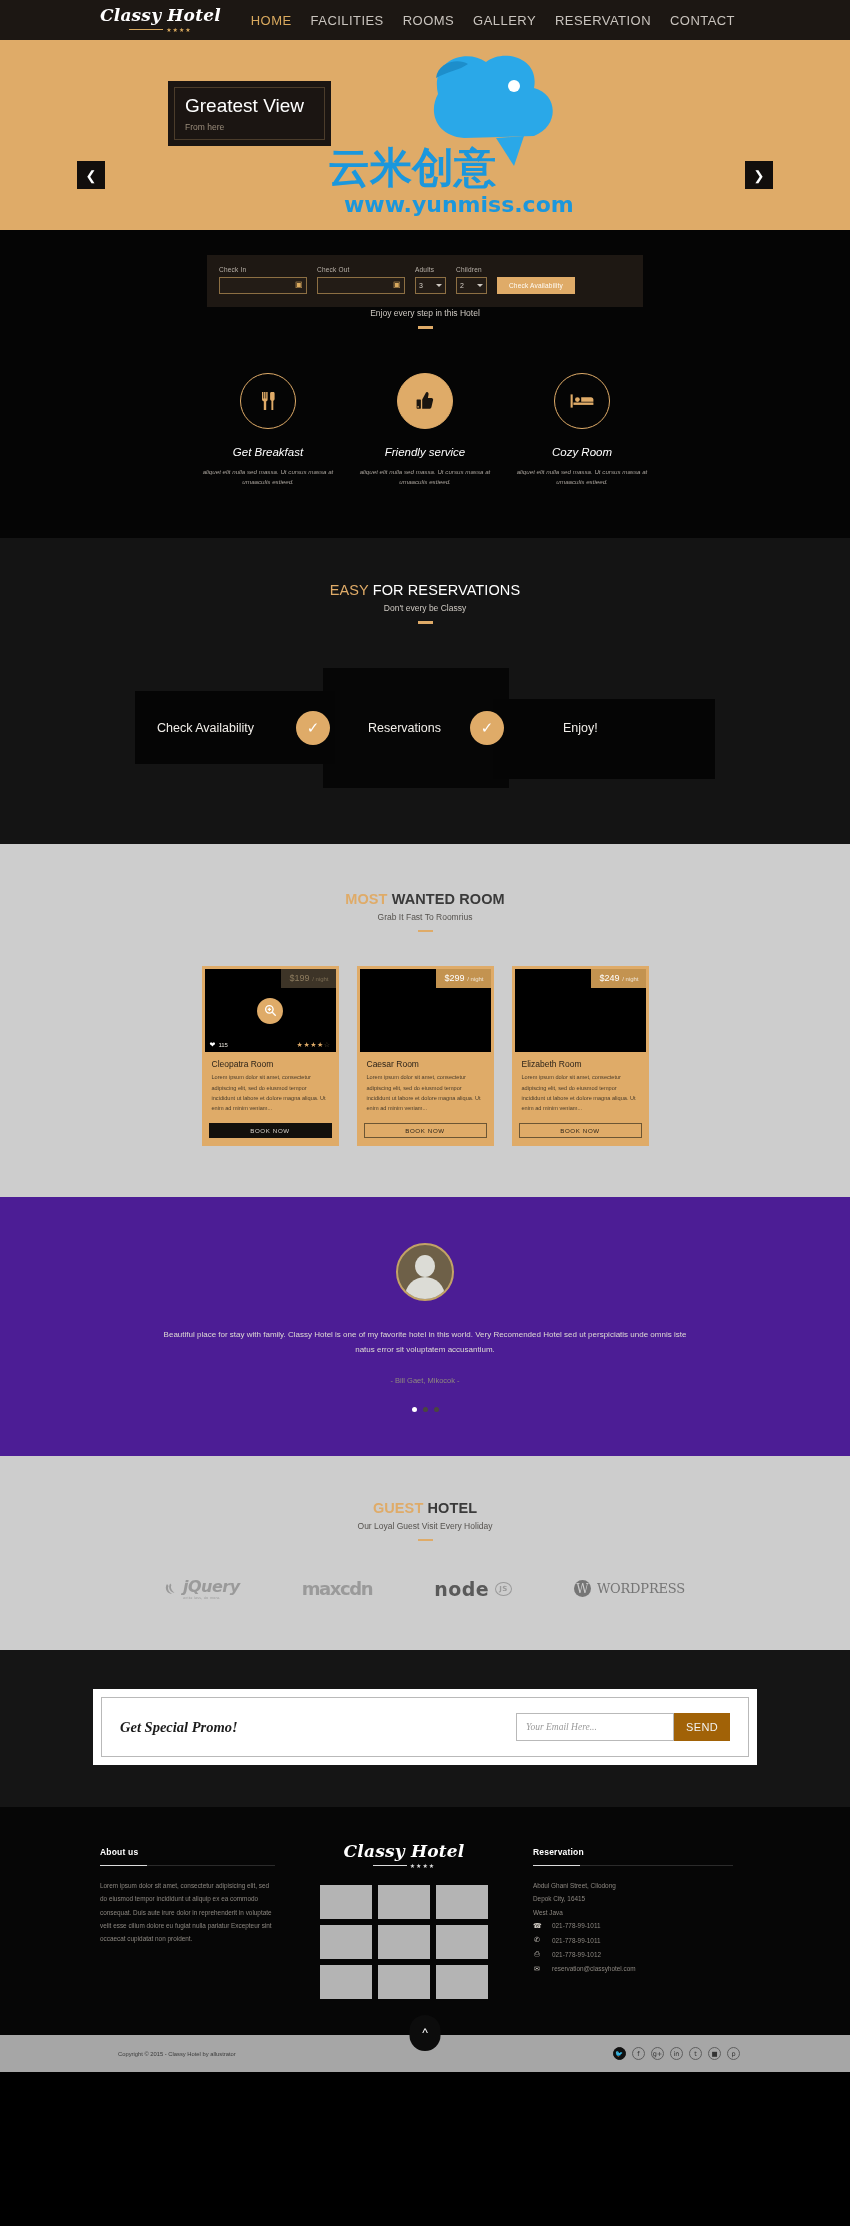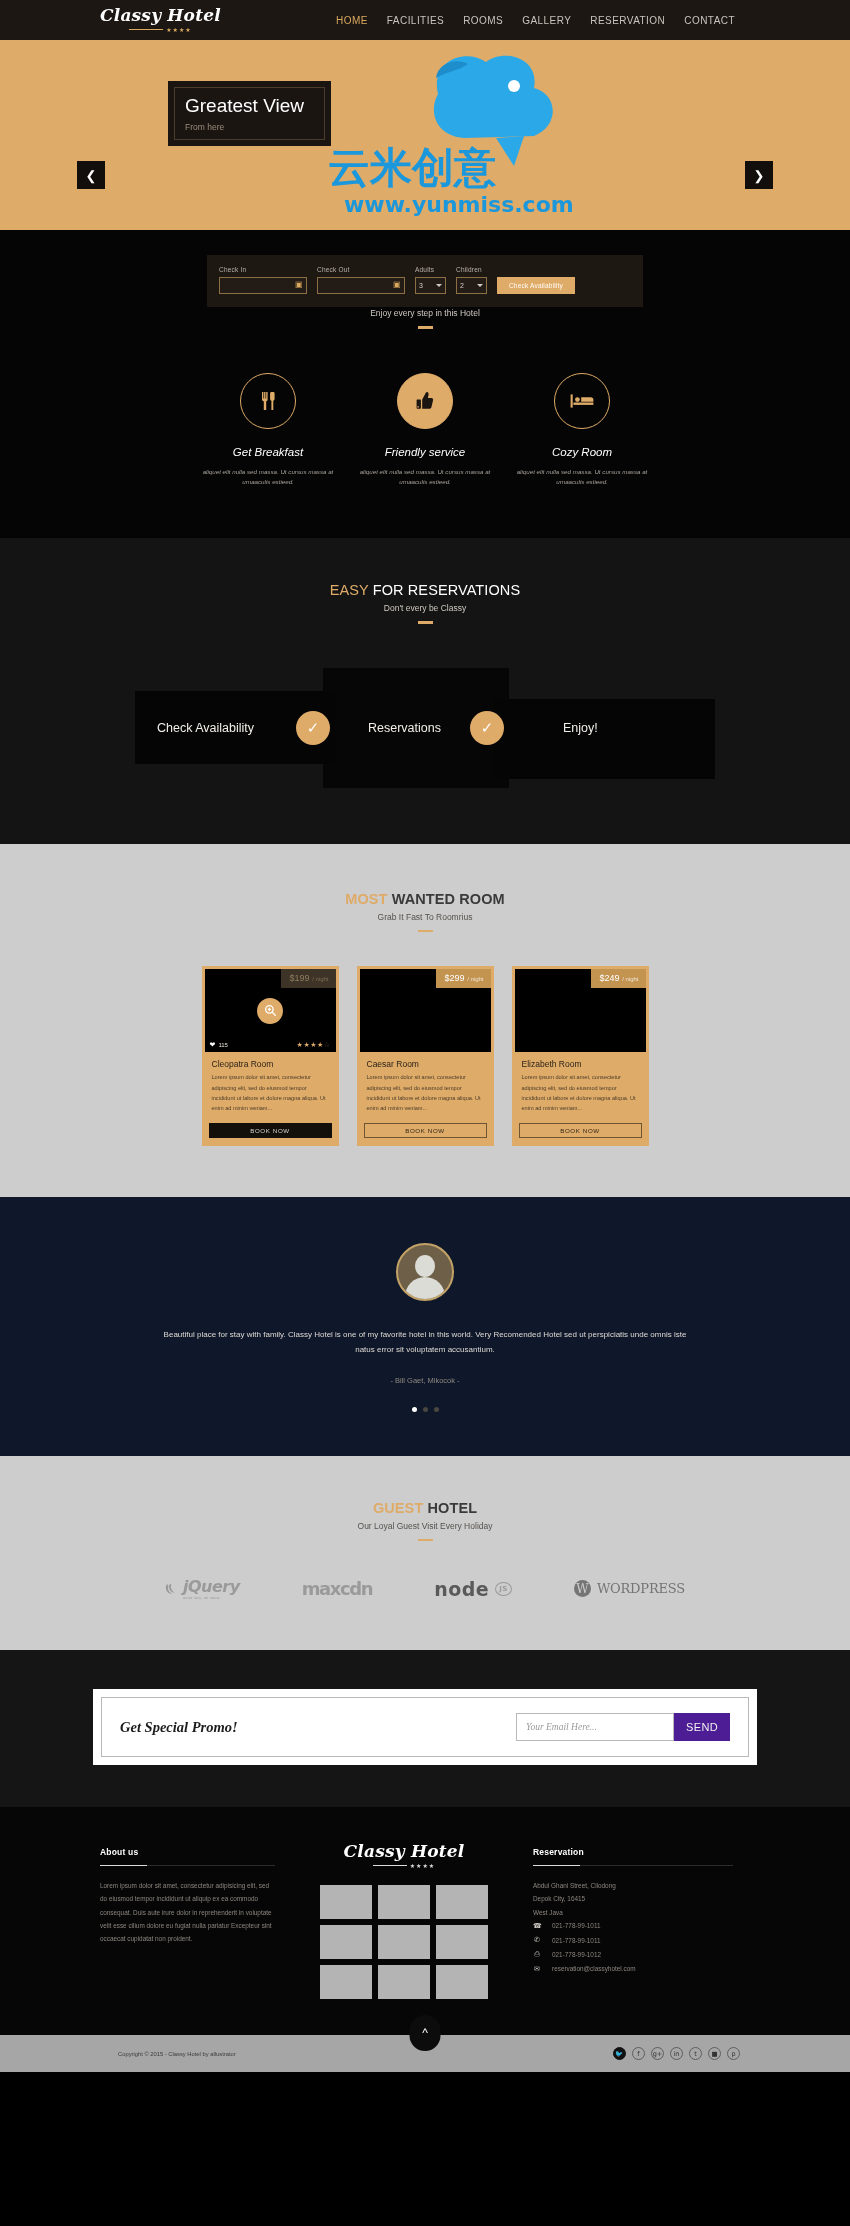--- a/index.html
+++ b/index.html
@@ -45,21 +45,21 @@
   .logo-rule .stars { color: #d9a95e; font-size: 6px; letter-spacing: 1px; }
 
   .nav {
     margin-left: auto;
     margin-right: 115px;
     display: flex;
     gap: 19px;
   }
   .nav a {
     color: #c9c4be;
-    font-size: 10px;
+    font-size: 13px;
     letter-spacing: .45px;
     text-decoration: none;
     font-weight: normal;
   }
   .nav a.active { color: #d9a95e; }
 
   
   .hero {
     height: 190px;
     background: #dfab68;
@@ -355,21 +355,21 @@
     letter-spacing: .6px;
     display: flex; align-items: center; justify-content: center;
     cursor: pointer;
     background: transparent;
     font-family: "Liberation Sans", sans-serif;
   }
   .book-btn.dark { background: #13100c; color: #d9d4cc; border-color: #13100c; }
 
   
   .testi {
-    background: #0f172a;
+    background: #4c1d95;
     padding: 46px 0 44px;
     text-align: center;
   }
   .avatar {
     width: 58px; height: 58px;
     border-radius: 50%;
     border: 2px solid #c2a266;
     background: #6e6048;
     margin: 0 auto;
     position: relative;
@@ -483,21 +483,21 @@
     padding: 0 9px;
     font-family: "Liberation Serif", serif;
     font-style: italic;
     font-size: 9.5px;
     color: #8d8d8d;
     background: #fff;
   }
   .promo-input::placeholder { color: #9a9a9a; }
   .promo-send {
     width: 56px; height: 28px;
-    background: #4c1d95;
+    background: #a16207;
     color: #f2f2f2;
     border: none;
     font-size: 11px;
     letter-spacing: .4px;
     cursor: pointer;
     font-family: "Liberation Sans", sans-serif;
   }
 
   
   .footer {

